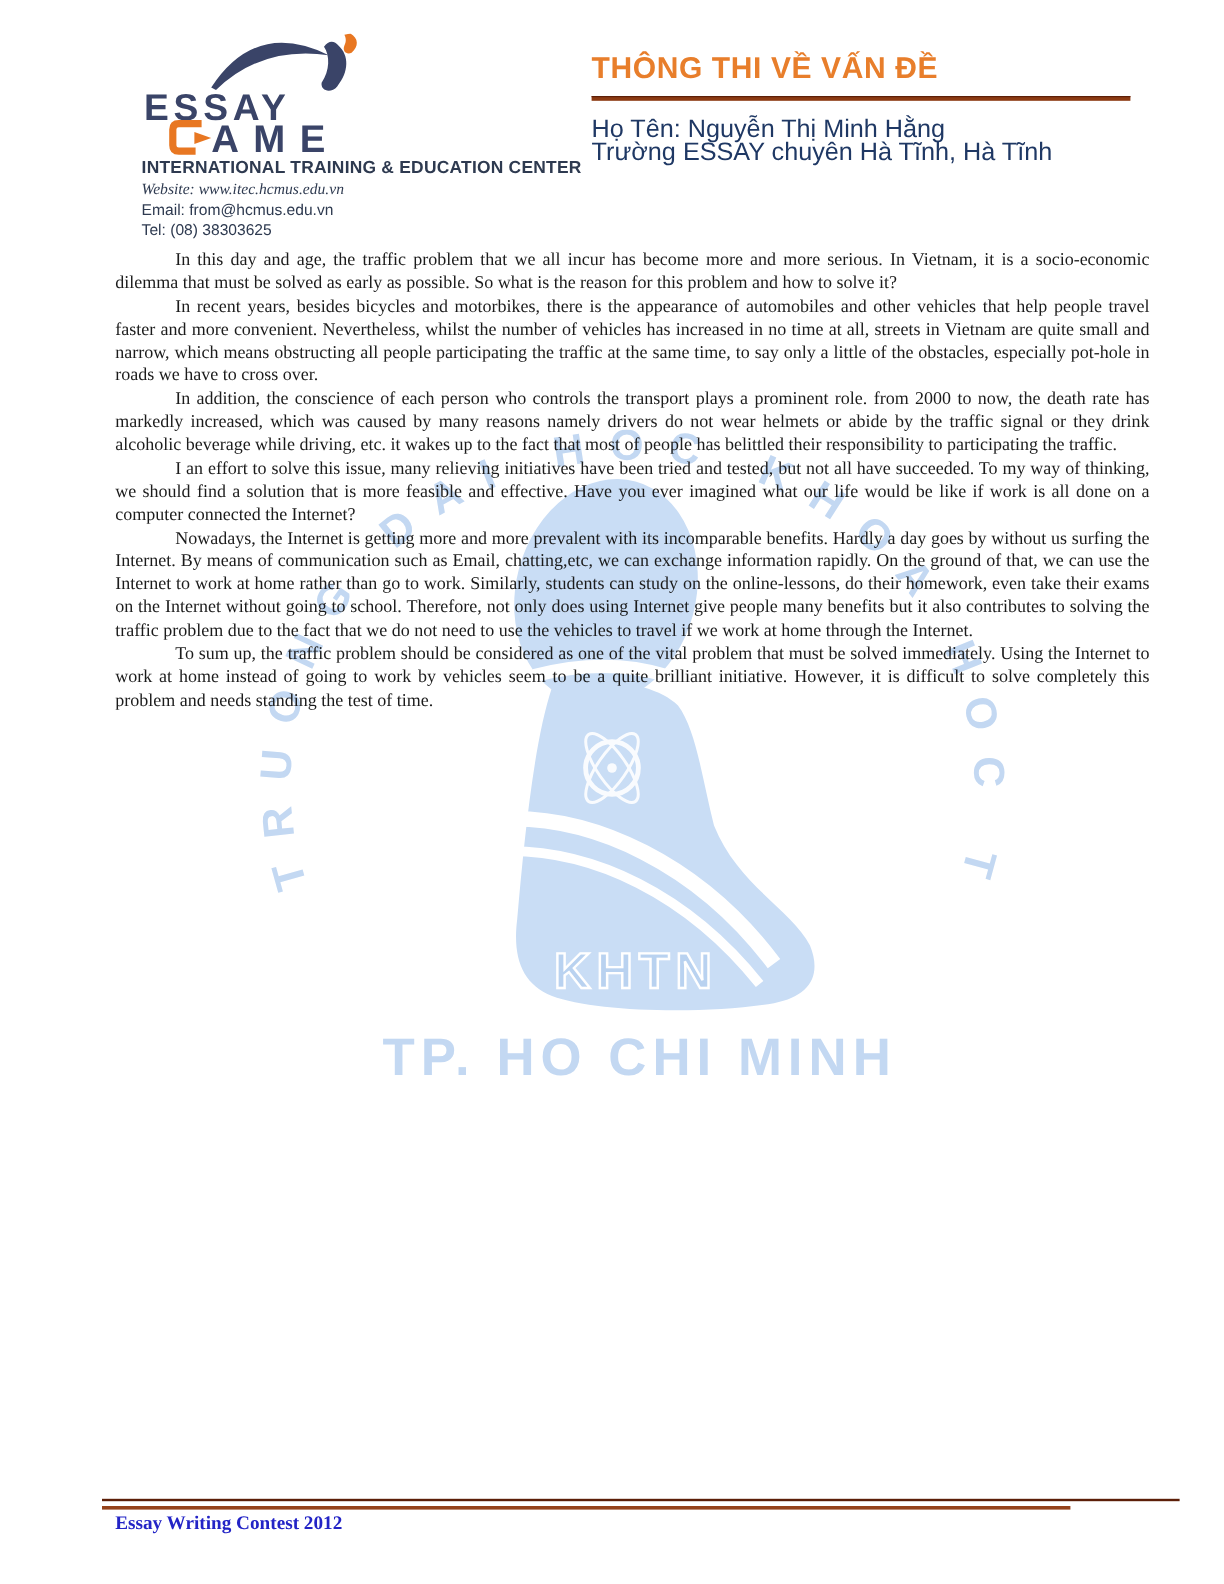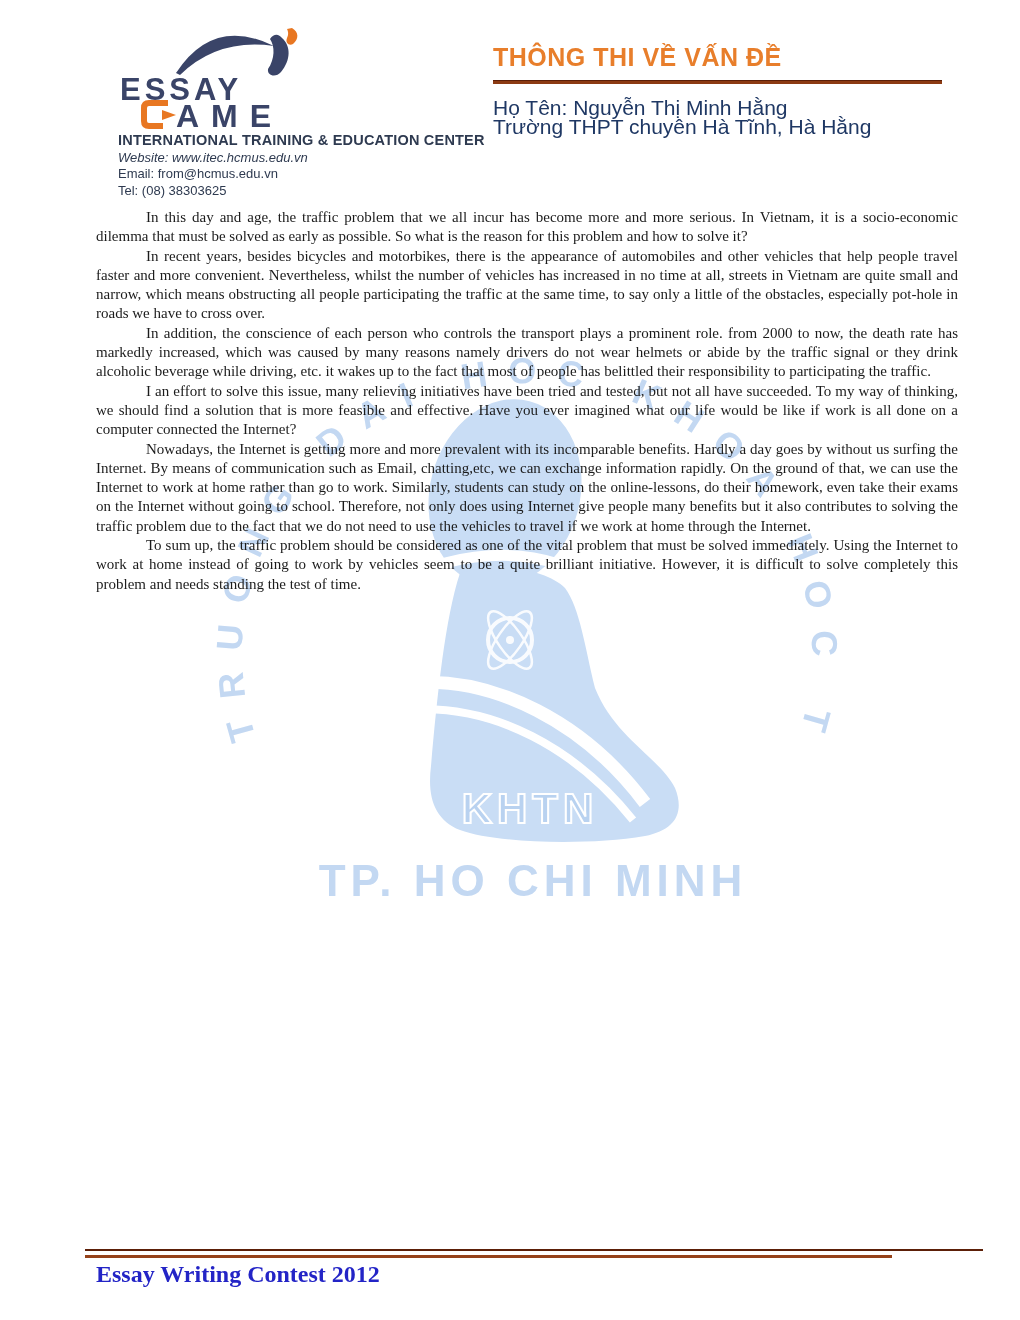--- a/index.html
+++ b/index.html
@@ -12,21 +12,21 @@
   }
   
   .logo-block{position:absolute;left:118px;top:28px;width:360px;}
   .logo-art{display:block;}
   .org-name{
     margin-top:2px;
     font-size:14.5px;font-weight:bold;color:#2e3a50;letter-spacing:.2px;
     white-space:nowrap;
   }
   .contact-line{font-size:13px;color:#2e3a50;margin-top:1.5px;white-space:nowrap;}
-  .contact-line.website{font-style:italic;}
+  .contact-line.website{font-style:italic;font-family:Liberation Serif, serif;}
   
   .header-right{position:absolute;left:493px;top:40px;width:452px;}
   .contest-title{
     color:#e87e2b;font-weight:bold;font-size:25px;line-height:35px;
     letter-spacing:.5px;white-space:nowrap;
   }
   .title-rule{margin-top:5px;width:449px;height:4px;background:#8c3a12;
     border-top:1px solid #5c1f08;box-sizing:border-box;}
   .participant{margin-top:14px;color:#1f3864;font-weight:normal;font-size:21px;line-height:19px;}
   .participant div{white-space:nowrap;}
@@ -37,21 +37,21 @@
     position:absolute;left:96px;top:208px;width:862px;z-index:2;
     font-size:15px;line-height:19.3px;color:#1b1b1b;text-align:justify;font-family:Liberation Serif, serif;
   }
   .essay p{margin:0;text-indent:50px;}
   
   .footer-rule-top{position:absolute;left:85px;top:1249px;width:898px;height:2px;background:#5c1f08;z-index:3;}
   .footer-rule-bottom{position:absolute;left:85px;top:1255px;width:807px;height:3px;background:#95421a;z-index:3;}
   .footer-text{
     position:absolute;left:96px;top:1261px;z-index:3;
     font-family:"Liberation Serif","DejaVu Serif",serif;
-    font-weight:bold;font-size:24px;color:#2324c6;
+    font-weight:bold;font-size:16px;color:#2324c6;
   }
 </style>
 </head>
 <body>
 
 <div class="page">
 
   <div class="logo-block">
     <svg class="logo-art" width="185" height="102" viewBox="0 0 185 102">
 
@@ -74,21 +74,21 @@
     <div class="contact-line">Tel: (08) 38303625</div>
   </div>
 
   <div class="header-right">
     <div class="contest-title">
       <div>THÔNG THI VỀ VẤN ĐỀ</div>
     </div>
     <div class="title-rule"></div>
     <div class="participant">
       <div>Họ Tên: Nguyễn Thị Minh Hằng</div>
-      <div>Trường THPT chuyên Hà Tĩnh, Hà Hằng</div>
+      <div>Trường ESSAY chuyên Hà Tĩnh, Hà Tĩnh</div>
     </div>
   </div>
 
   <div class="watermark">
     <svg width="650" height="570" viewBox="0 0 650 570">
       <defs>
         <path id="wm-arc" d="M 54 387 A 285 270 0 1 1 590 387" fill="none"></path>
       </defs>
 
       <text font-size="36" font-weight="bold" letter-spacing="10" fill="#c3d8f2" font-family="Liberation Sans, DejaVu Sans, sans-serif">

